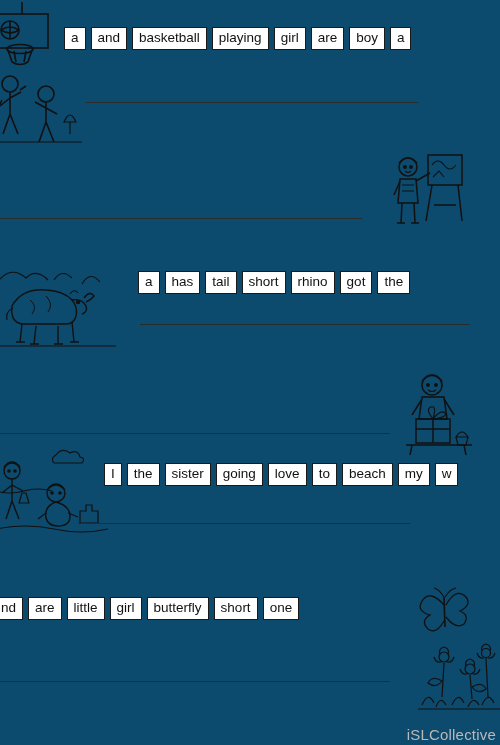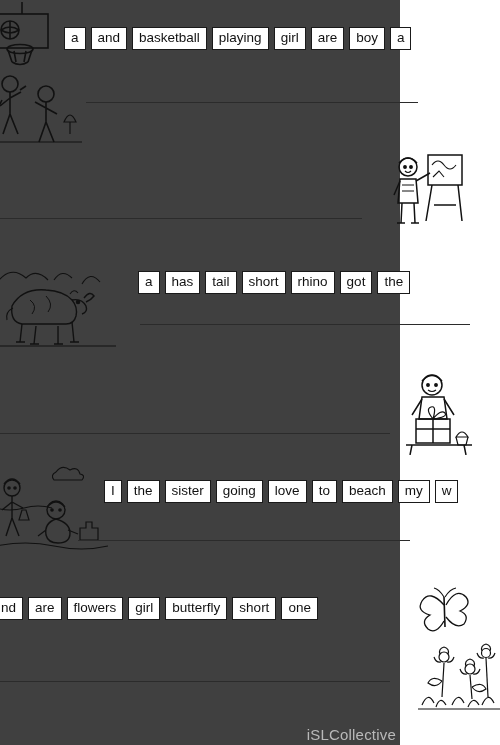--- a/index.html
+++ b/index.html
@@ -10,23 +10,23 @@
   body {
     width: 500px;
     height: 745px;
     overflow: hidden;
     font-family: "Liberation Sans", sans-serif;
     color: #000;
     position: relative;
   }
   .sheet {
     position: relative;
-    width: 400px;
+    width: 500px;
     height: 745px;
-    background: #404040;
+    background: #0c4a6e;
   }
 
   
   .row {
     position: absolute;
     left: 0;
     width: 500px;
   }
   .words {
     position: absolute;
@@ -200,21 +200,21 @@
           <path d="M54 68 q6 -10 12 0 z" stroke-width="1.2"></path>
           <path d="M54 68 l2 8 h8 l2 -8" stroke-width="1.2"></path>
         </g>
       </svg>
     </div>
 
 
     <div class="answer-line" style="left:0px; top:78px; width:390px;"></div>
   </div>
 
-  <div class="row" style="top:458px;height:110px;">
+  <div class="row" style="top:441px;height:110px;">
     <div class="art" style="left:-4px; top:4px; width:112px; height:100px;">
       <svg width="112" height="100" viewBox="0 0 112 100">
         <g stroke="#111" fill="none" stroke-width="1.4">
 
           <path d="M60 10 q6 -8 14 -2 q8 -4 10 4 q6 1 2 6 L58 18 q-4 -5 2 -8 Z" stroke-width="1.1"></path>
 
           <path d="M0 46 q14 4 28 0 t28 0" stroke-width="1.1"></path>
 
           <circle cx="16" cy="26" r="8"></circle>
           <path d="M8 22 q8 -10 16 0"></path>
@@ -270,21 +270,21 @@
             <path d="M54 104 q10 -6 14 2 q-8 6 -14 -2"></path>
 
             <path d="M4 122 q6 -14 12 -2 M18 124 q4 -12 10 -2 M34 122 q6 -14 12 -2 M50 124 q5 -12 11 -2 M64 122 q6 -14 12 -2"></path>
           </g>
           <path d="M0 126 L84 126" stroke-width="1.2"></path>
         </g>
       </svg>
     </div>
 
     <div class="words" style="left:-6px; top:24px;">
-      <span class="word">nd</span><span class="word">are</span><span class="word">flowers</span><span class="word">girl</span><span class="word">butterfly</span><span class="word">short</span><span class="word">one</span>
+      <span class="word">nd</span><span class="word">are</span><span class="word">little</span><span class="word">girl</span><span class="word">butterfly</span><span class="word">short</span><span class="word">one</span>
     </div>
 
     <div class="answer-line" style="left:0px; top:108px; width:390px;"></div>
   </div>
 
   <div class="watermark">iSLCollective</div>
 
 </div>
 
 </body></html>

